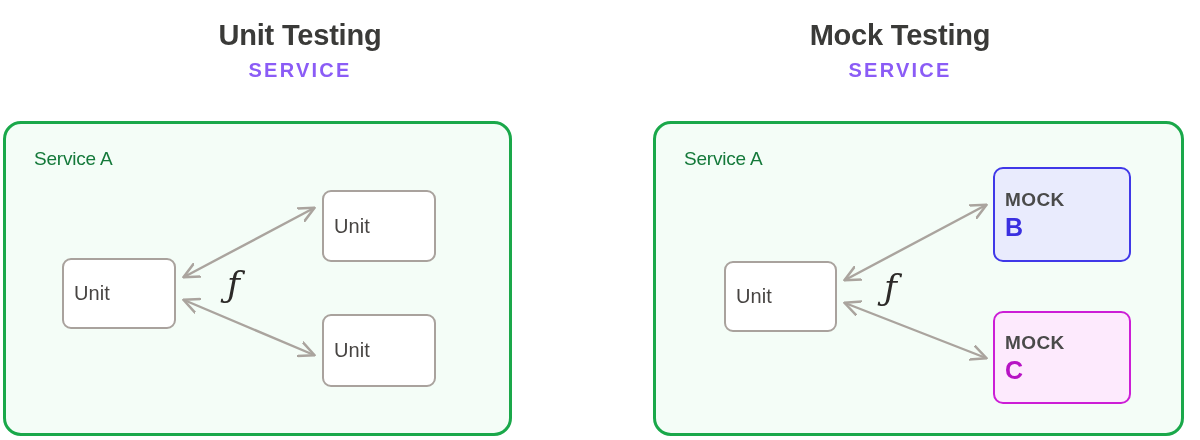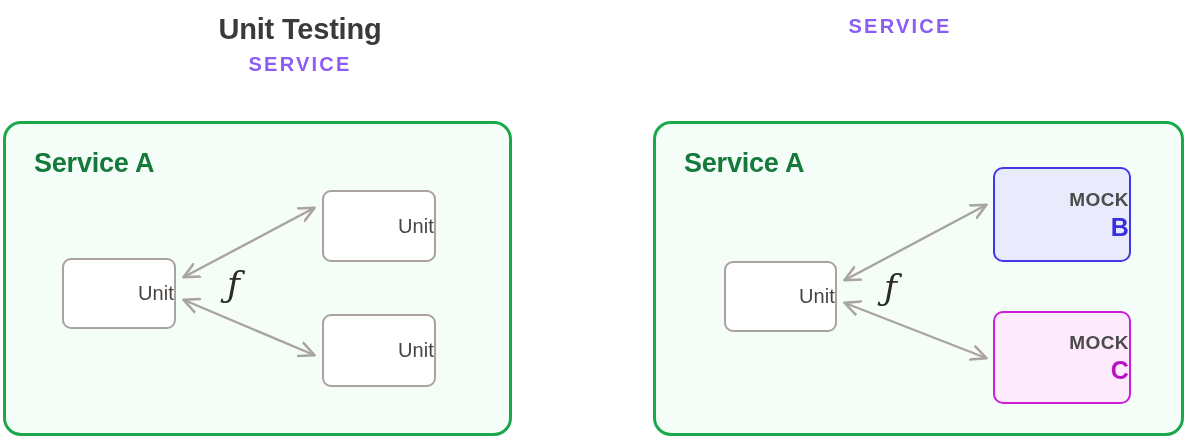--- a/index.html
+++ b/index.html
@@ -25,21 +25,21 @@
     position: absolute;
     top: 0;
     height: 440px;
   }
   .column.left  { left: 0px;   width: 600px; }
   .column.right { left: 600px; width: 600px; }
 
   
   .heading-block {
     position: absolute;
-    top: 8px;
+    top: 14px;
     left: 0;
     width: 600px;
     text-align: center;
   }
   .panel-title {
     margin: 0;
     padding-top: 4px;
     font-size: 29px;
     font-weight: bold;
     color: #3a3a38;
@@ -63,39 +63,40 @@
     border: 3px solid #1aa84a;
     border-radius: 18px;
     background: #f4fdf7;
   }
   .service-box.left-box  { left: 3px;  top: 121px; width: 509px; height: 315px; }
   .service-box.right-box { left: 653px; top: 121px; width: 531px; height: 315px; }
 
   .service-label {
     position: absolute;
     top: 24px;
-    font-size: 27px;
-    font-weight: bold;
+    font-size: 19px;
+    font-weight: normal;
     color: #14793a;
     letter-spacing: -0.2px;
     white-space: nowrap;
   }
   .service-box.left-box  .service-label { left: 28px; }
   .service-box.right-box .service-label { left: 28px; }
 
   
   .node {
     position: absolute;
     box-sizing: border-box;
     display: flex;
     flex-direction: column;
-    align-items: flex-end;
+    align-items: flex-start;
     justify-content: center;
     border-radius: 9px;
     background: #ffffff;
+    padding-left: 10px;
   }
   .node.unit {
     border: 2.5px solid #a9a29d;
     background: #ffffff;
   }
   .node.unit .node-label {
     font-size: 20px;
     font-weight: normal;
     color: #474442;
     letter-spacing: 0.1px;
@@ -185,20 +186,21 @@
     <span class="node-label">Unit</span>
   </div>
   <div class="node unit" id="left-unit-bot">
     <span class="node-label">Unit</span>
   </div>
 
   <div class="fn-glyph" id="left-fn">ƒ</div>
 
   <div class="column right">
     <div class="heading-block">
+      <div class="panel-title">Mock Testing</div>
       <div class="panel-subtitle">SERVICE</div>
     </div>
   </div>
 
   <div class="service-box right-box">
     <div class="service-label">Service A</div>
   </div>
 
   <div class="node unit" id="right-unit-main">
     <span class="node-label">Unit</span>

